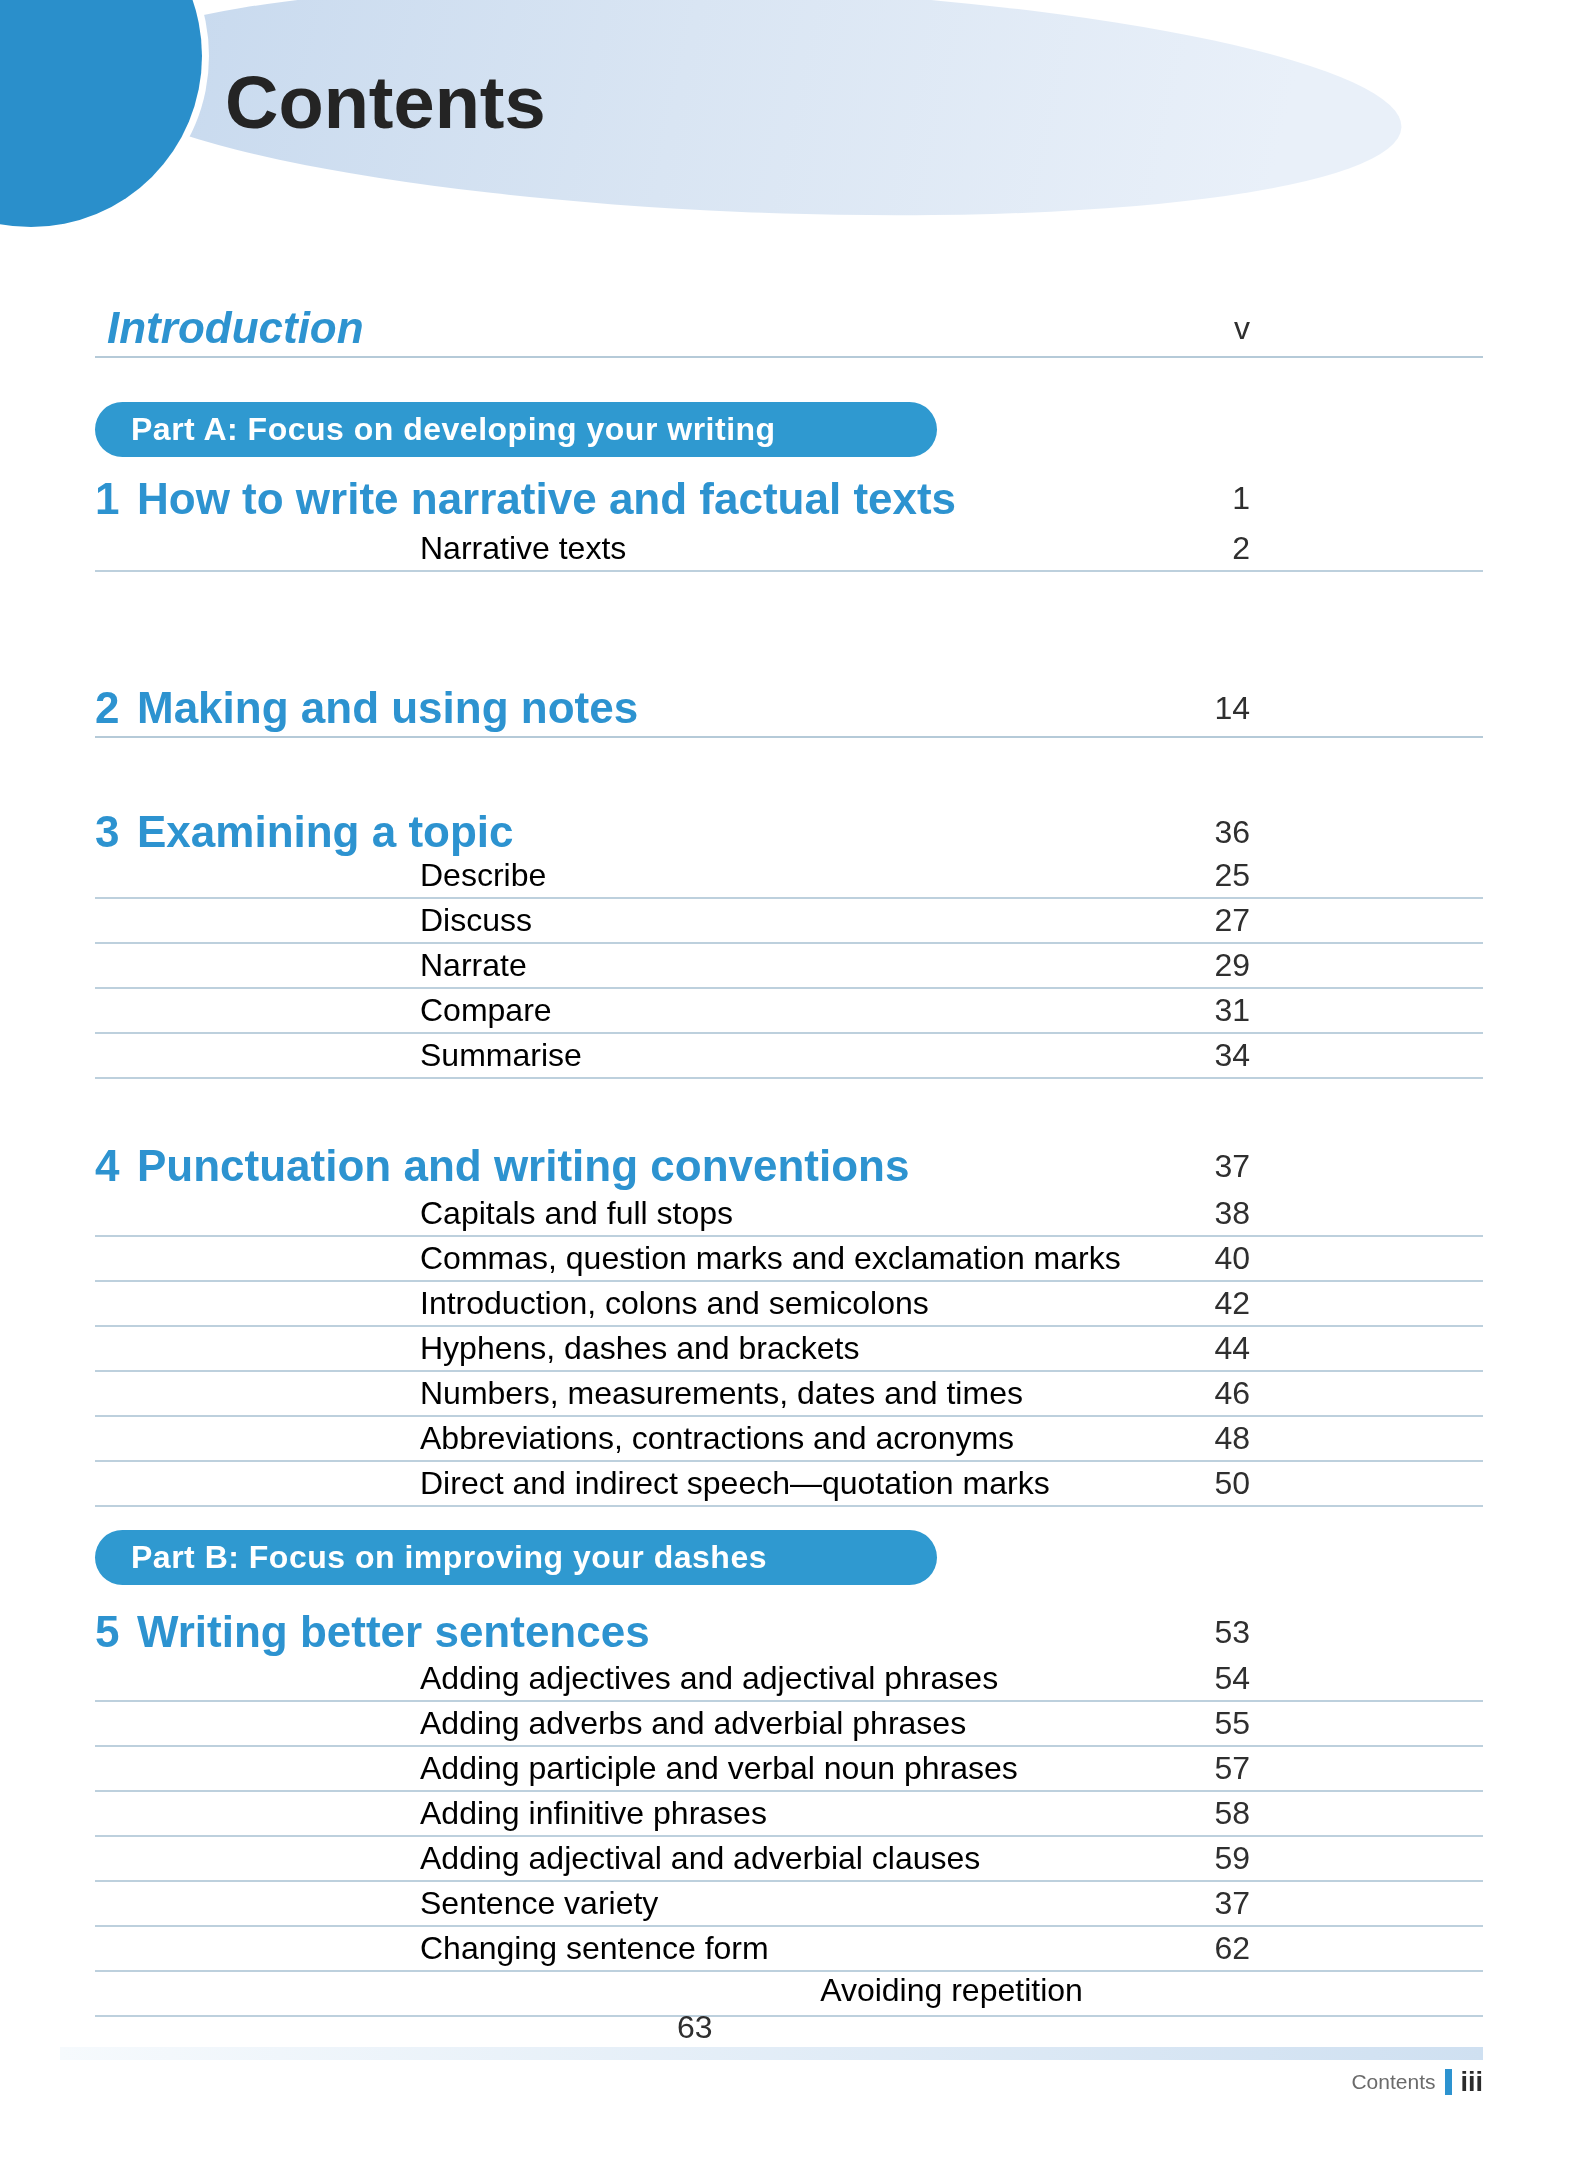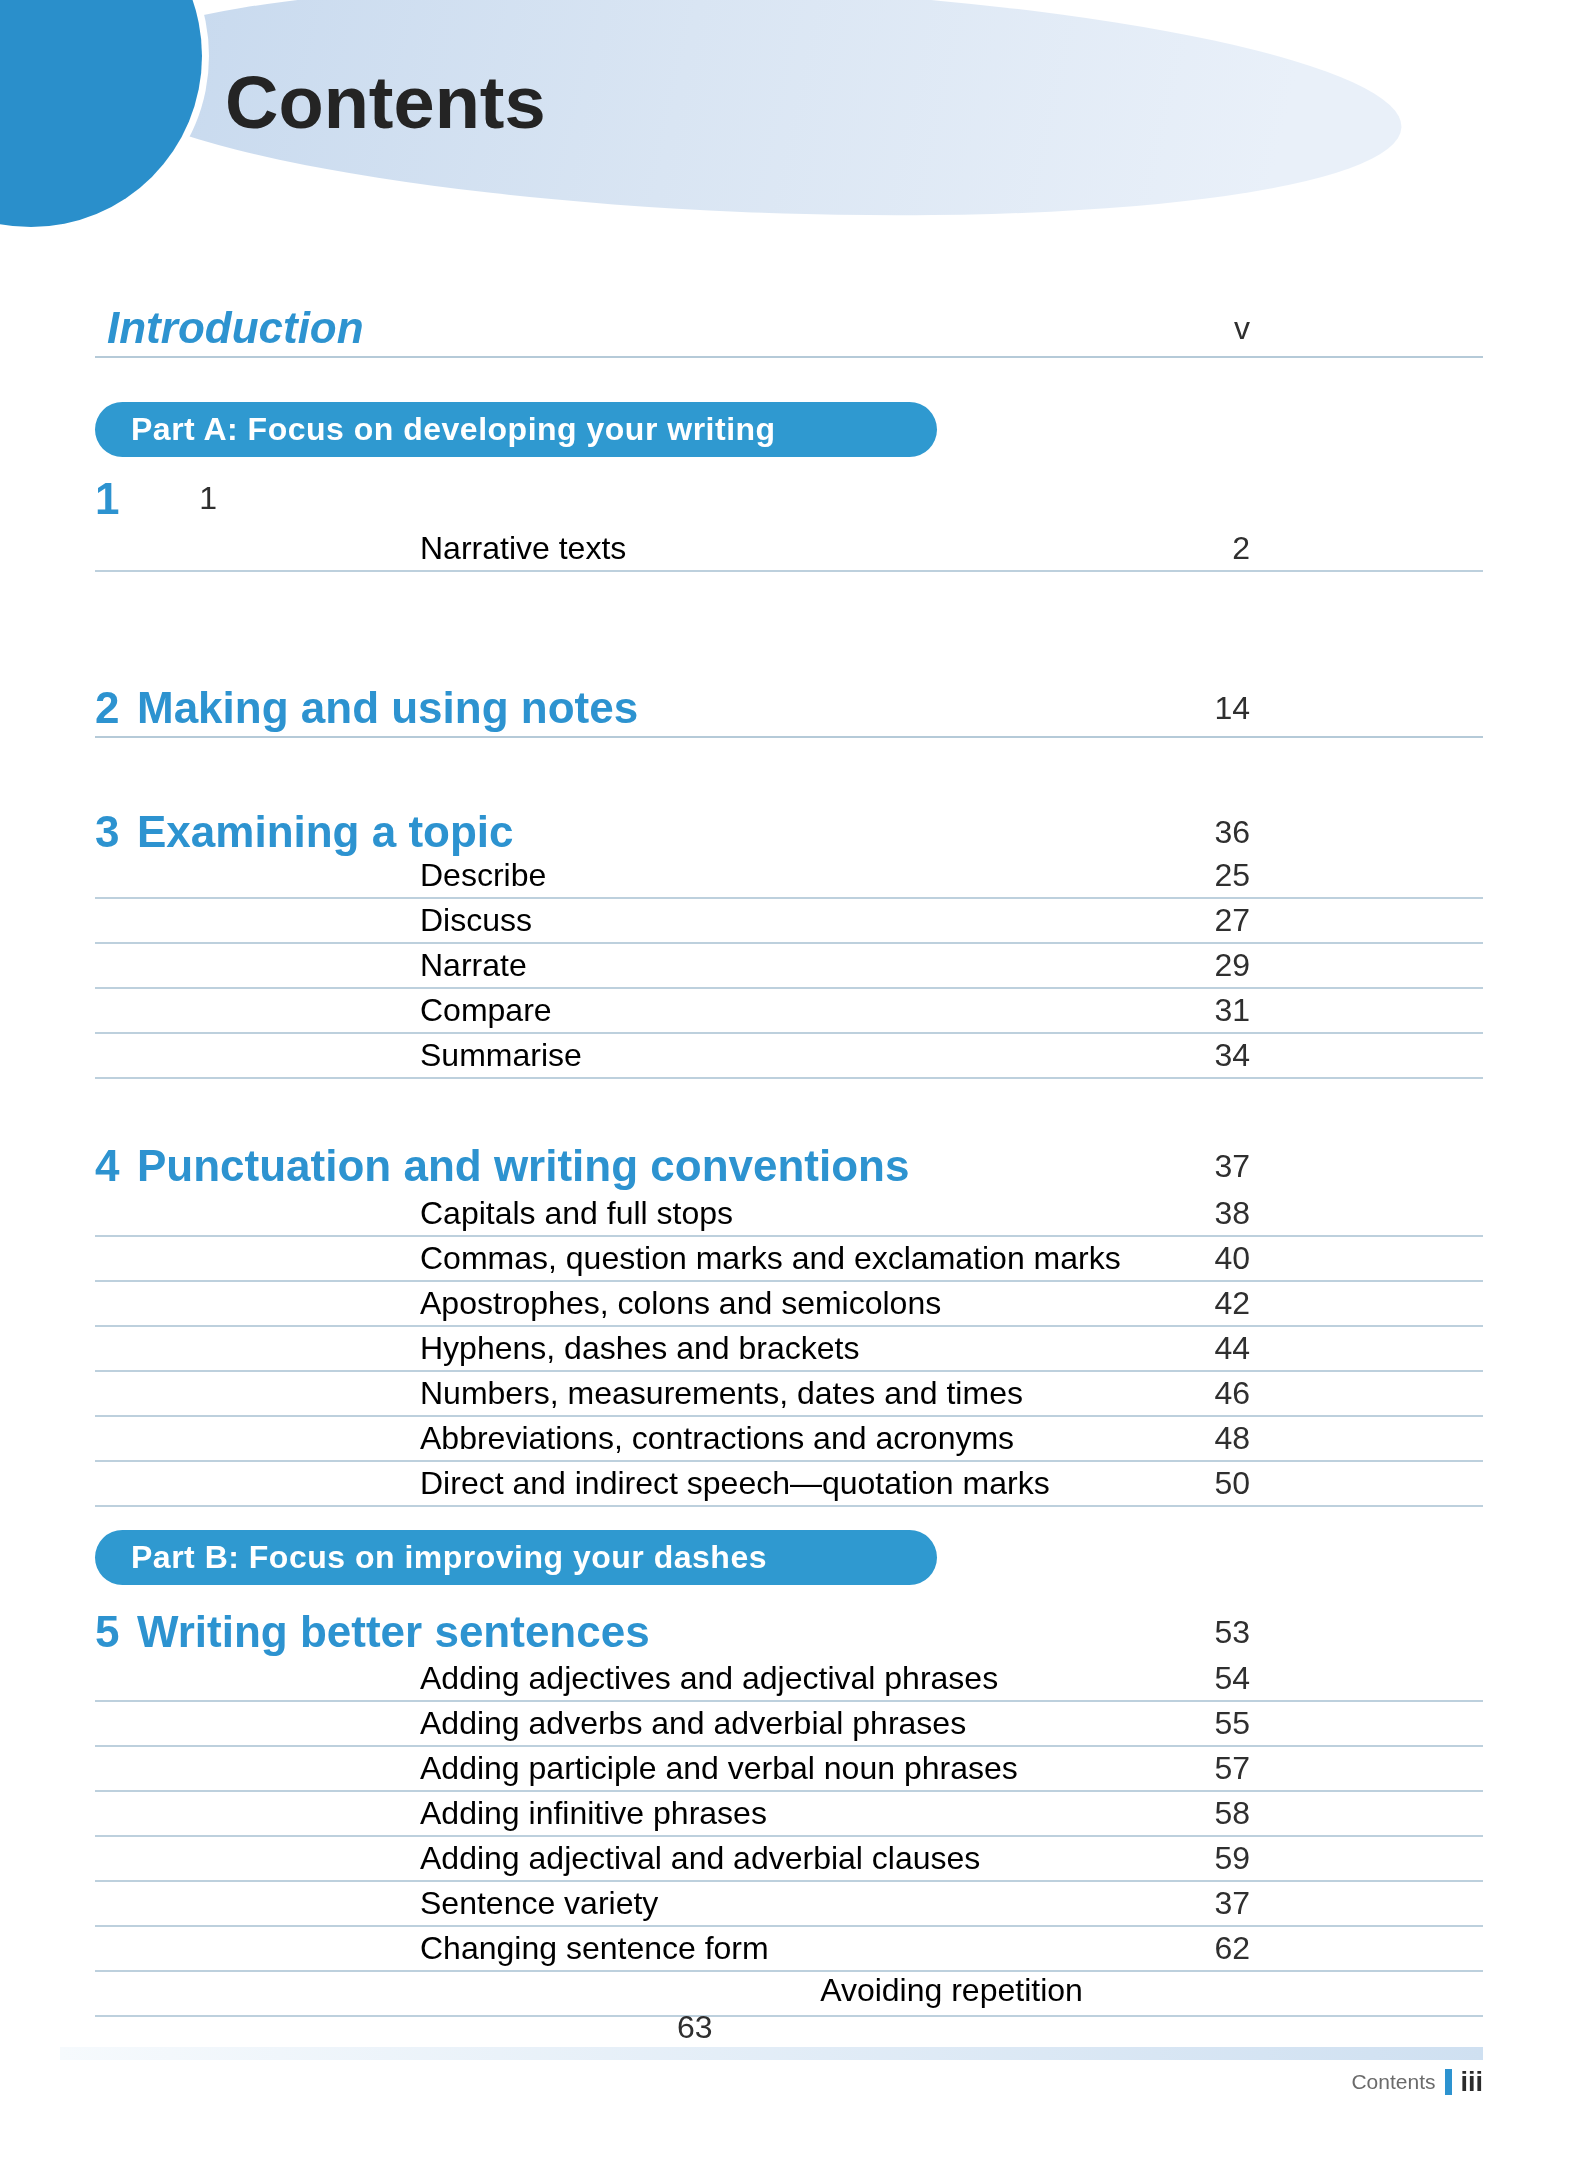--- a/index.html
+++ b/index.html
@@ -96,20 +96,21 @@
   <div class="footer-rule"></div>
   <div class="footer">
     <span class="footer-section">Contents</span>
     <span class="footer-divider"></span>
     <span class="footer-page">iii</span>
   </div>
 
 <div class="chapter-section" style="top: 470px;">
       <div class="chapter-head" style="height: 57px;">
         <span class="ch-num">1</span>
+        <span class="ch-title">How to write narrative and factual texts</span>
         <span class="pg">1</span>
       </div>
       <div class="item-row" style="height: 43px;">
         <span class="item-label">Narrative texts</span>
         <span class="pg">2</span>
       </div>
     </div>
     <div class="chapter-section" style="top: 680px;">
       <div class="chapter-head ruled" style="height: 56px;">
         <span class="ch-num">2</span>
@@ -152,21 +153,21 @@
       </div>
       <div class="item-row" style="height: 43px;">
         <span class="item-label">Capitals and full stops</span>
         <span class="pg">38</span>
       </div>
       <div class="item-row" style="height: 43px;">
         <span class="item-label">Commas, question marks and exclamation marks</span>
         <span class="pg">40</span>
       </div>
       <div class="item-row" style="height: 43px;">
-        <span class="item-label">Apostrophes, colons and semicolons</span>
+        <span class="item-label">Introduction, colons and semicolons</span>
         <span class="pg">42</span>
       </div>
       <div class="item-row" style="height: 43px;">
         <span class="item-label">Hyphens, dashes and brackets</span>
         <span class="pg">44</span>
       </div>
       <div class="item-row" style="height: 43px;">
         <span class="item-label">Numbers, measurements, dates and times</span>
         <span class="pg">46</span>
       </div>

